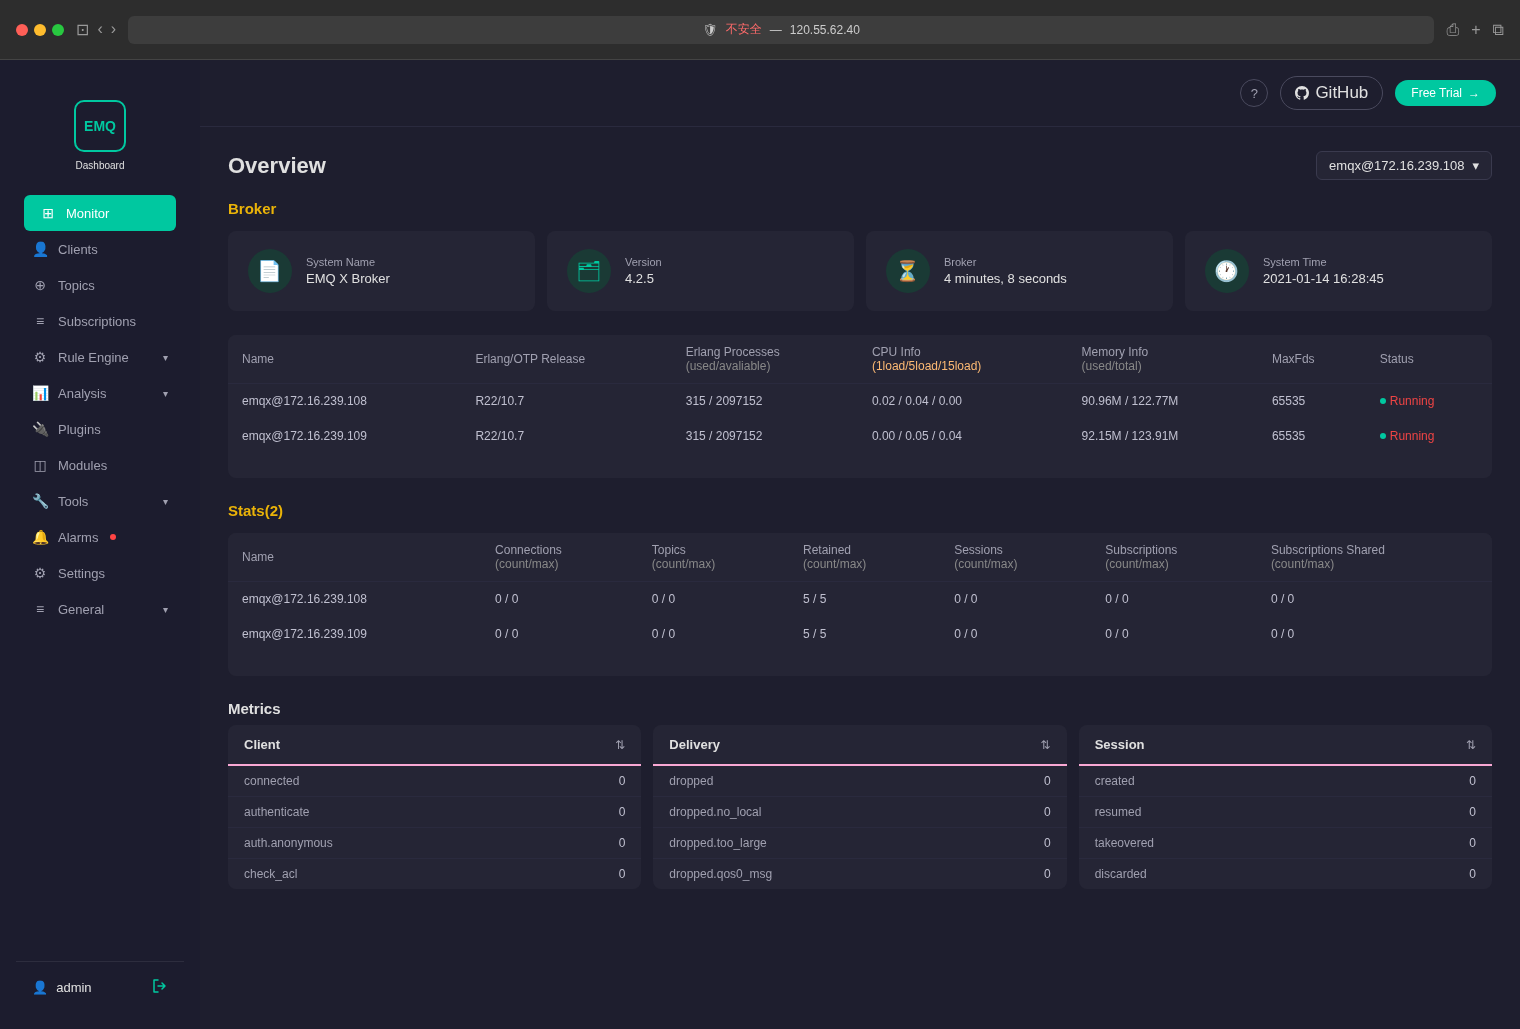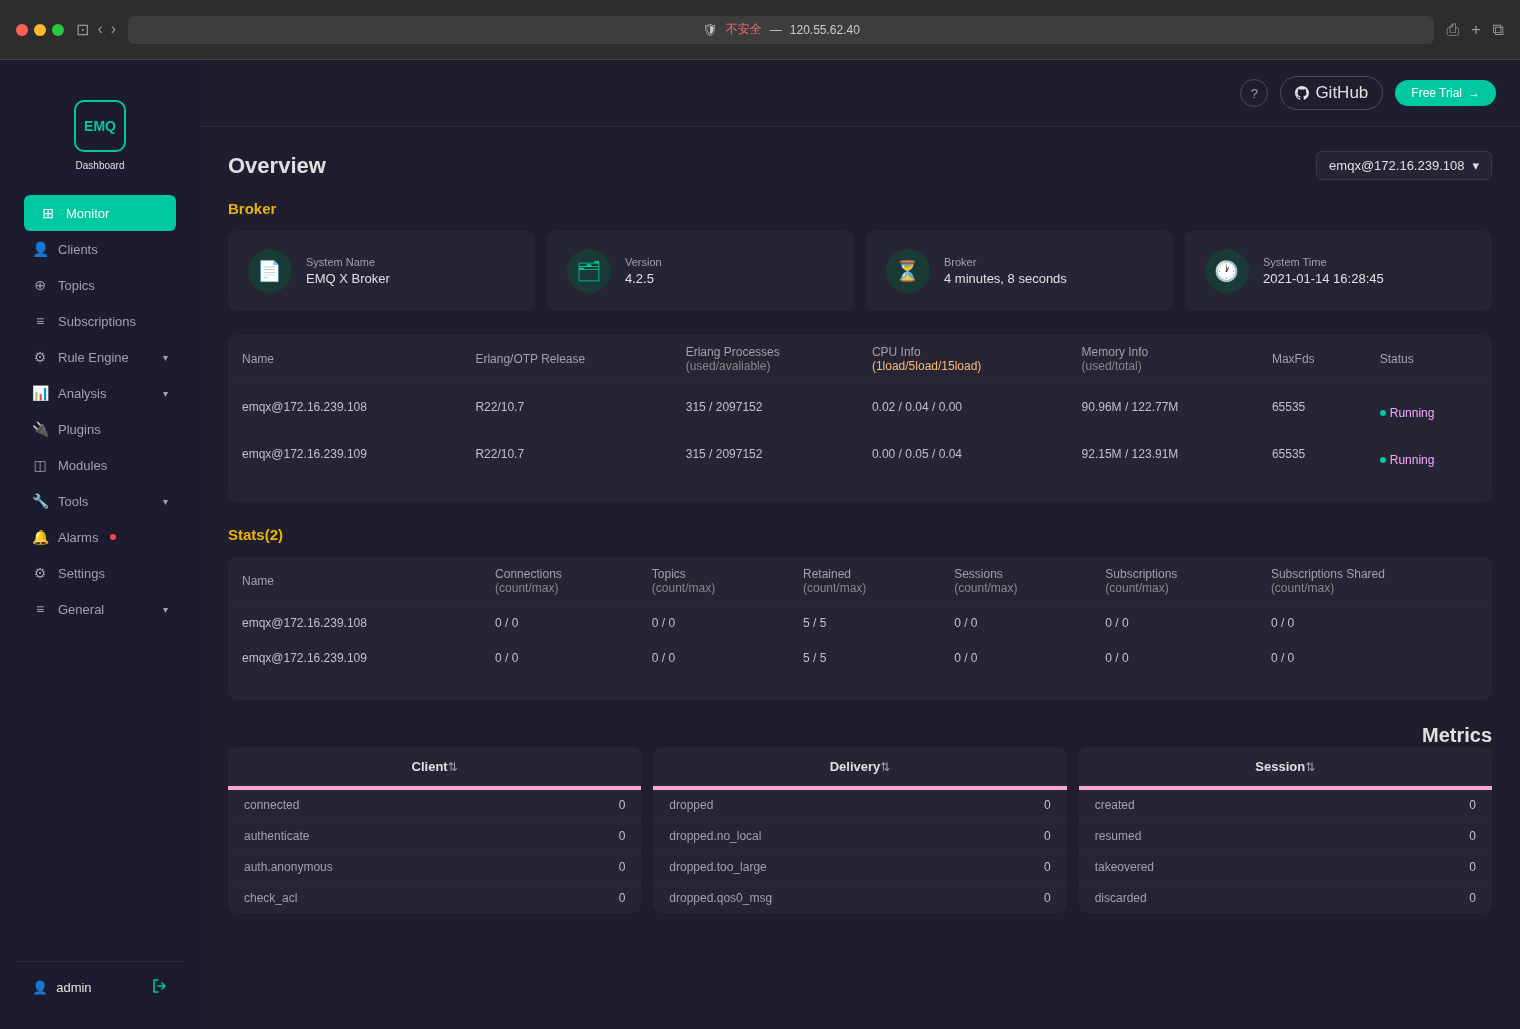--- a/index.html
+++ b/index.html
@@ -214,50 +214,50 @@
       font-size: 12px;
       border-bottom: 1px solid #2a2a3e;
       background: #252535;
     }
     .data-table td {
       padding: 10px 14px;
       color: #c0c0d0;
       font-size: 12px;
       border-bottom: 1px solid #252535;
     }
-    .status-running { color: #f0abfc; display: flex; align-items: center; gap: 4px; margin-top: 12px; }
+    .status-running { color: #ef4444; display: flex; align-items: center; gap: 4px; }
     .status-dot { width: 6px; height: 6px; border-radius: 50%; background: #00c8a0; }
     .table-container {
       background: #252535;
       border-radius: 8px;
       overflow: hidden;
       margin-bottom: 24px;
     }
 
     
     .stats-section { margin-bottom: 24px; }
 
     
-    .metrics-title { font-size: 20px; font-weight: 600; color: #e0e0e0; margin-bottom: 0; text-align: right; }
+    .metrics-title { font-size: 15px; font-weight: 600; color: #e0e0e0; margin-bottom: 8px; }
     .metrics-grid {
       display: grid;
       grid-template-columns: repeat(3, 1fr);
       gap: 12px;
     }
     .metrics-card {
       background: #252535;
       border-radius: 8px;
       overflow: hidden;
     }
     .metrics-header {
       padding: 12px 16px;
       display: flex;
       align-items: center;
-      justify-content: center;
-      border-bottom: 4px solid #f9a8d4;
+      justify-content: space-between;
+      border-bottom: 2px solid #f9a8d4;
     }
     .metrics-header-title { font-weight: 600; color: #e0e0e0; font-size: 13px; }
     .metrics-sort { color: #a0a0b0; font-size: 12px; cursor: pointer; }
     .metrics-row {
       display: flex;
       justify-content: space-between;
       padding: 8px 16px;
       border-bottom: 1px solid #2a2a3e;
     }
     .metrics-row:last-child { border-bottom: none; }

